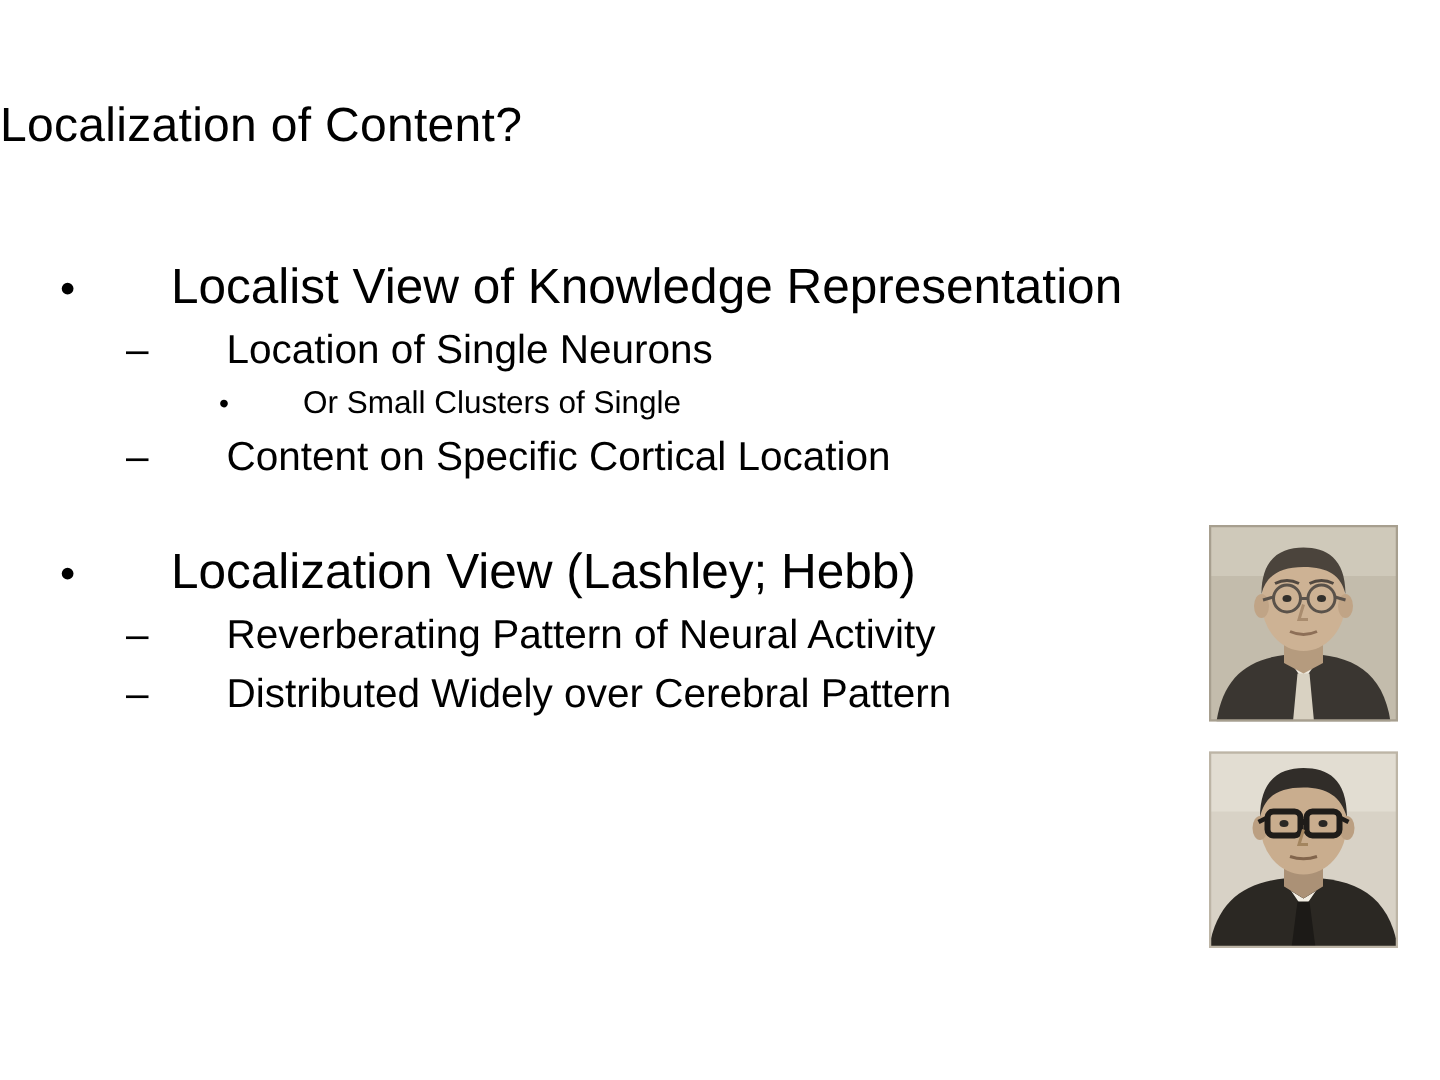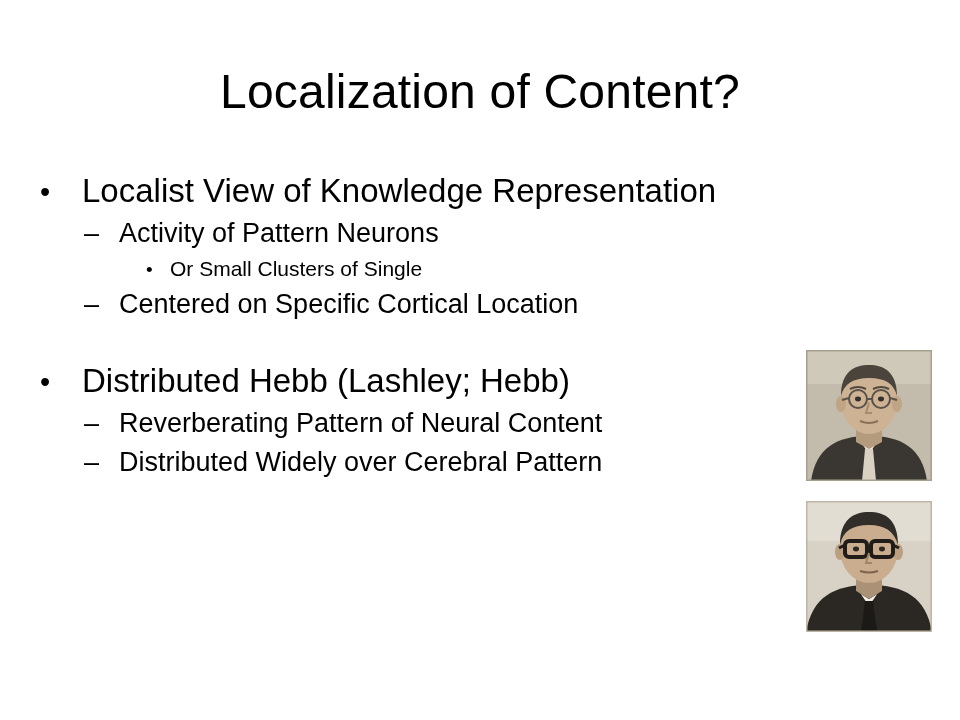--- a/index.html
+++ b/index.html
@@ -19,22 +19,22 @@
     position: relative;
     width: 960px;
     height: 720px;
     background: #ffffff;
   }
   .slide-title {
     position: absolute;
     top: 66px;
     left: 0;
     width: 960px;
-    text-align: center;
-    font-size: 48px;
+    text-align: left;
+    font-size: 32px;
     font-weight: normal;
     letter-spacing: 0.2px;
     line-height: 1.1;
   }
   .body-block {
     position: absolute;
     top: 170px;
     left: 34px;
     width: 900px;
   }
@@ -42,20 +42,21 @@
     display: flex;
     align-items: baseline;
     margin-bottom: 2px;
   }
   .bullet .marker {
     flex: 0 0 auto;
     text-align: left;
   }
   .bullet .text {
     flex: 1 1 auto;
+    margin-left: 32px;
   }
 
   
   .lvl1 {
     font-size: 33px;
     line-height: 1.28;
     margin-bottom: 4px;
   }
   .lvl1 .marker {
     width: 42px;
@@ -124,43 +125,43 @@
 
   <div class="body-block">
 
     <div class="bullet lvl1">
       <span class="marker">•</span>
       <span class="text">Localist View of Knowledge Representation</span>
     </div>
 
     <div class="bullet lvl2">
       <span class="marker">–</span>
-      <span class="text">Activity of Pattern Neurons</span>
+      <span class="text">Location of Single Neurons</span>
     </div>
 
     <div class="bullet lvl3">
       <span class="marker">•</span>
       <span class="text">Or Small Clusters of Single</span>
     </div>
 
     <div class="bullet lvl2">
       <span class="marker">–</span>
-      <span class="text">Centered on Specific Cortical Location</span>
+      <span class="text">Content on Specific Cortical Location</span>
     </div>
 
     <div class="spacer"></div>
 
     <div class="bullet lvl1">
       <span class="marker">•</span>
-      <span class="text">Distributed Hebb (Lashley; Hebb)</span>
-    </div>
-
-    <div class="bullet lvl2">
-      <span class="marker">–</span>
-      <span class="text">Reverberating Pattern of Neural Content</span>
+      <span class="text">Localization View (Lashley; Hebb)</span>
+    </div>
+
+    <div class="bullet lvl2">
+      <span class="marker">–</span>
+      <span class="text">Reverberating Pattern of Neural Activity</span>
     </div>
 
     <div class="bullet lvl2">
       <span class="marker">–</span>
       <span class="text">Distributed Widely over Cerebral Pattern</span>
     </div>
 
   </div>
 
   <div class="photo" id="photo-lashley">

